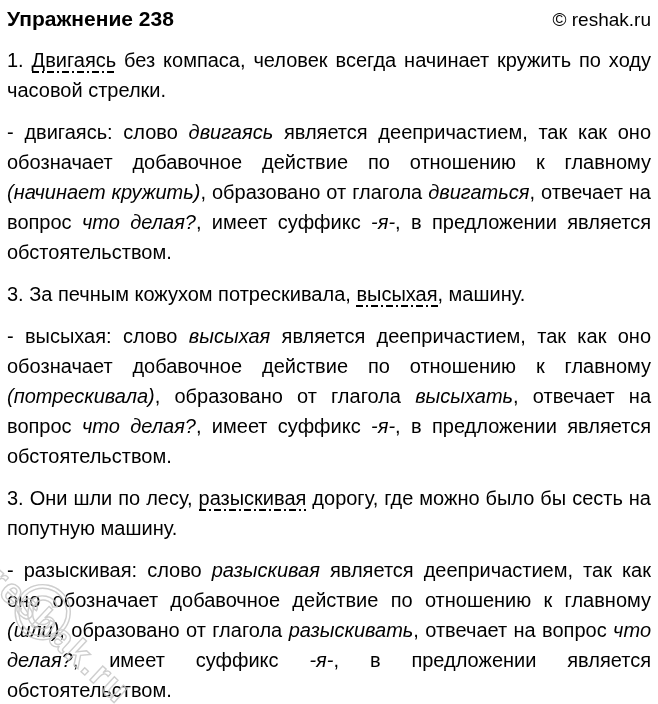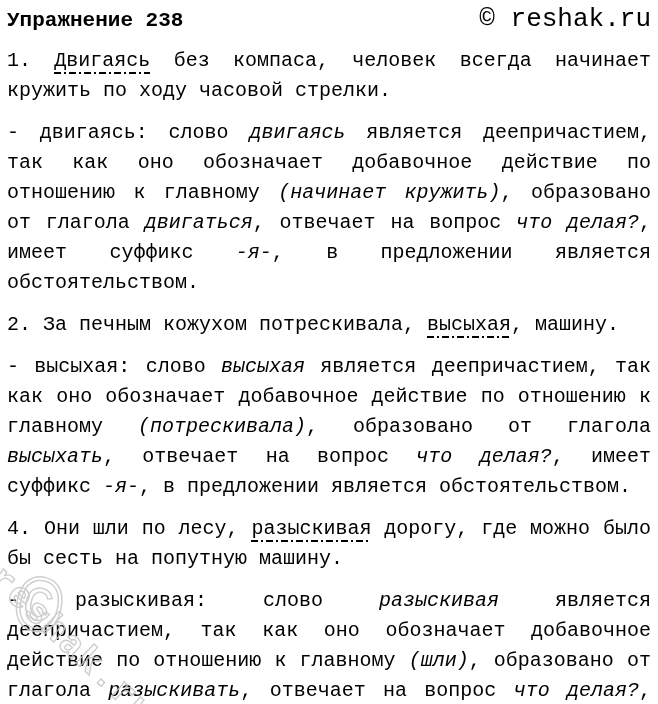--- a/index.html
+++ b/index.html
@@ -7,39 +7,39 @@
     padding: 0;
     background: #ffffff;
   }
   .page {
     position: relative;
     width: 658px;
     height: 704px;
     overflow: hidden;
     background: #ffffff;
     color: #000000;
-    font-family: Liberation Mono, monospace;
+    font-family: Liberation Sans, sans-serif;
     font-size: 20px;
     line-height: 30px;
     box-sizing: border-box;
     padding: 6px 7px 0 7px;
   }
   .header {
     display: flex;
     justify-content: space-between;
     align-items: baseline;
     line-height: 26px;
     margin-bottom: 12px;
   }
   .title {
     font-weight: bold;
     font-size: 21px;
   }
   .copyright {
-    font-size: 26px;
+    font-size: 19px;
   }
   .para {
     margin: 0 0 12px 0;
     text-align: justify;
     hyphens: none;
   }
   .para:last-child { margin-bottom: 12px; }
   .it { font-style: italic; }
   
   .ul {
@@ -91,23 +91,23 @@
 
 <div class="page">
   <div class="header">
     <span class="title">Упражнение 238</span>
     <span class="copyright">© reshak.ru</span>
   </div>
 
   <div>
       <p class="para sentence"><span>1. </span><span class="ul">Двигаясь</span><span> без компаса, человек всегда начинает кружить по ходу часовой стрелки.</span></p>
       <p class="para analysis"><span>- двигаясь: слово </span><span class="it">двигаясь</span><span> является деепричастием, так как оно обозначает добавочное действие по отношению к главному </span><span class="it">(начинает кружить)</span><span>, образовано от глагола </span><span class="it">двигаться</span><span>, отвечает на вопрос </span><span class="it">что делая?</span><span>, имеет суффикс </span><span class="it">-я-</span><span>, в предложении является обстоятельством.</span></p>
-      <p class="para sentence"><span>2. За печным кожухом потрескивала, </span><span class="ul">высыхая</span><span>, машину.</span></p>
+      <p class="para sentence"><span>3. За печным кожухом потрескивала, </span><span class="ul">высыхая</span><span>, машину.</span></p>
       <p class="para analysis"><span>- высыхая: слово </span><span class="it">высыхая</span><span> является деепричастием, так как оно обозначает добавочное действие по отношению к главному </span><span class="it">(потрескивала)</span><span>, образовано от глагола </span><span class="it">высыхать</span><span>, отвечает на вопрос </span><span class="it">что делая?</span><span>, имеет суффикс </span><span class="it">-я-</span><span>, в предложении является обстоятельством.</span></p>
-      <p class="para sentence"><span>4. Они шли по лесу, </span><span class="ul">разыскивая</span><span> дорогу, где можно было бы сесть на попутную машину.</span></p>
+      <p class="para sentence"><span>3. Они шли по лесу, </span><span class="ul">разыскивая</span><span> дорогу, где можно было бы сесть на попутную машину.</span></p>
       <p class="para analysis"><span>- разыскивая: слово </span><span class="it">разыскивая</span><span> является деепричастием, так как оно обозначает добавочное действие по отношению к главному </span><span class="it">(шли)</span><span>, образовано от глагола </span><span class="it">разыскивать</span><span>, отвечает на вопрос </span><span class="it">что делая?</span><span>, имеет суффикс </span><span class="it">-я-</span><span>, в предложении является обстоятельством.</span></p>
     </div>
 
   <div class="watermark">
     <span class="wm-text" style="-webkit-text-stroke: 1.4px rgb(198, 198, 198);">reshak.ru</span>
     <span class="wm-symbol" style="-webkit-text-stroke: 1.4px rgb(198, 198, 198);">©</span>
   </div>
 </div>
 
 </body></html>

